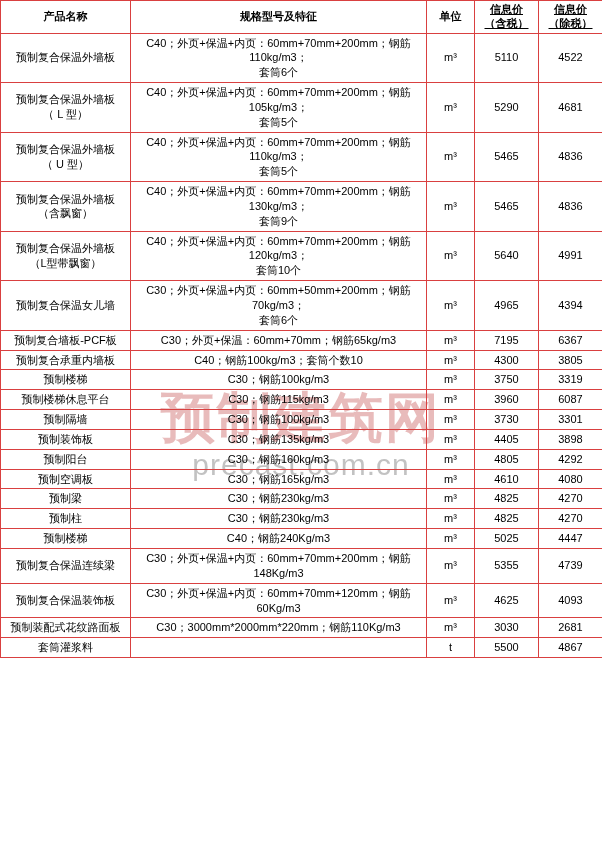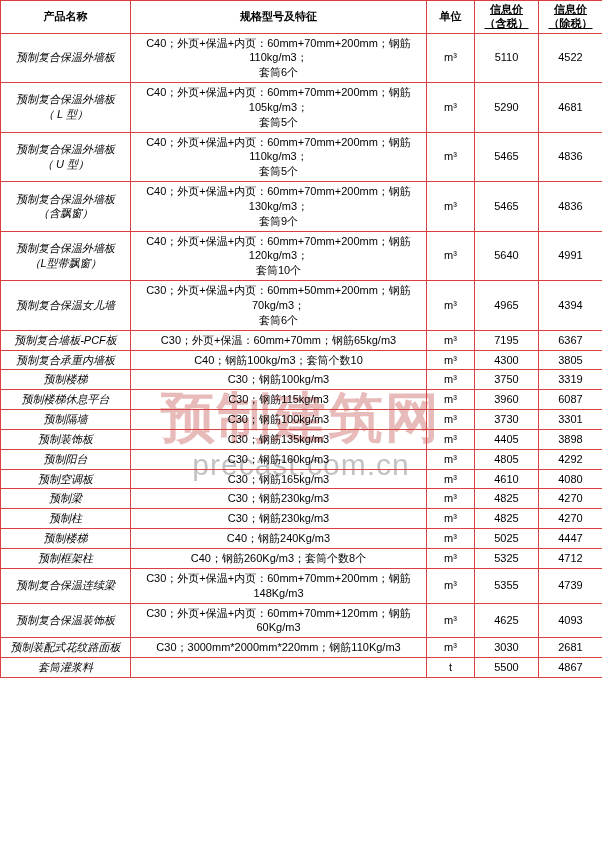--- a/index.html
+++ b/index.html
@@ -72,21 +72,20 @@
     text-decoration: underline;
   }
   col.c-name { width: 130px; }
   col.c-spec { width: 296px; }
   col.c-unit { width: 48px; }
   col.c-p1   { width: 64px; }
   col.c-p2   { width: 64px; }
   td.name {
     font-size: 11.5px;
     letter-spacing: 0px;
-    font-style: italic;
   }
   td.spec {
     font-size: 11px;
     padding-left: 6px;
     padding-right: 6px;
   }
   td.unit {
     font-size: 11px;
   }
   td.price {
@@ -325,31 +324,20 @@
         </td>
         <td class="spec">
           <span class="sp-line">C40；钢筋240Kg/m3</span>
         </td>
         <td class="unit">m³</td>
         <td class="price">5025</td>
         <td class="price">4447</td>
       </tr>
       <tr>
         <td class="name">
-          <span class="nm-line">预制框架柱</span>
-        </td>
-        <td class="spec">
-          <span class="sp-line">C40；钢筋260Kg/m3；套筒个数8个</span>
-        </td>
-        <td class="unit">m³</td>
-        <td class="price">5325</td>
-        <td class="price">4712</td>
-      </tr>
-      <tr>
-        <td class="name">
           <span class="nm-line">预制复合保温连续梁</span>
         </td>
         <td class="spec">
           <span class="sp-line">C30；外页+保温+内页：60mm+70mm+200mm；钢筋</span>
           <span class="sp-line">148Kg/m3</span>
         </td>
         <td class="unit">m³</td>
         <td class="price">5355</td>
         <td class="price">4739</td>
       </tr>

